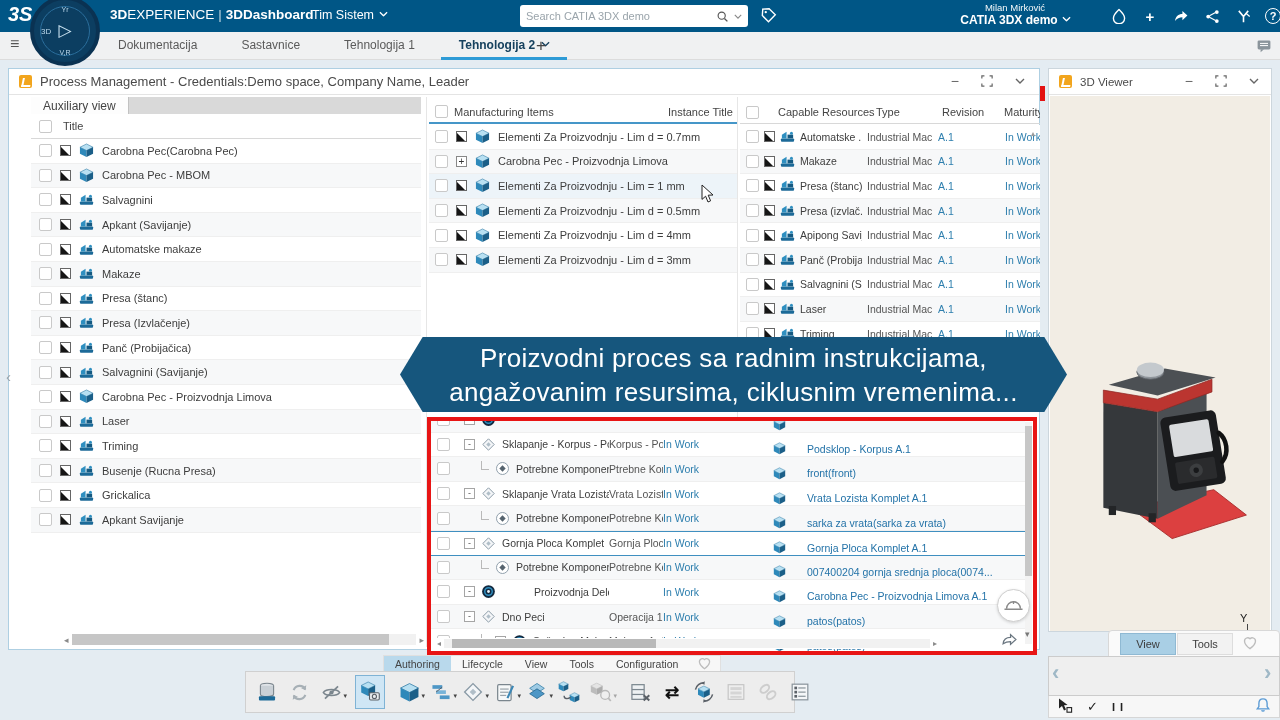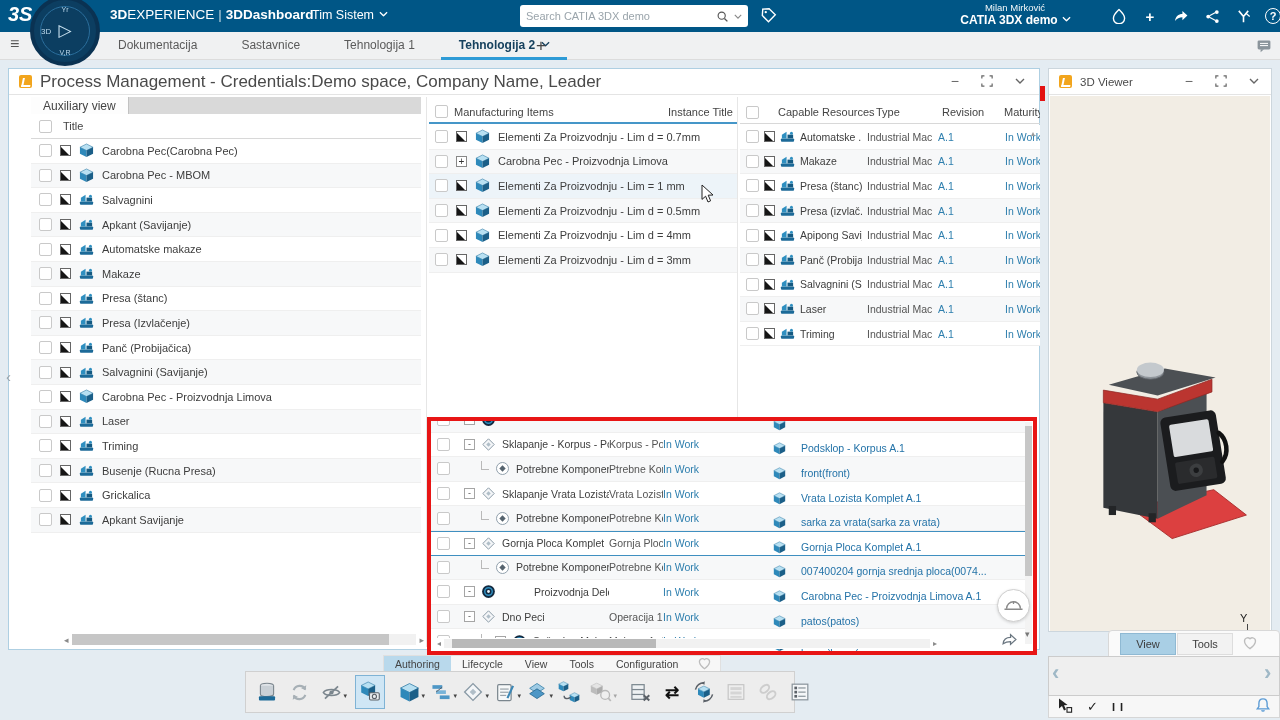--- a/index.html
+++ b/index.html
@@ -41,21 +41,21 @@
   .navtab .tchev{display:none;}
   .navtab.active .tchev{display:inline-block;color:#16415e;}
   .addtab{display:flex;align-items:center;font-size:17px;color:#444;padding:0 6px;}
   .comment-ico{position:absolute;right:8px;top:6px;}
 
   
   .pm-panel{position:absolute;left:8px;top:68px;width:1032px;height:582px;background:#fff;border:1px solid #aecfe2;z-index:1;}
   .pm-header{position:absolute;left:0;top:0;width:100%;height:26px;border-bottom:1px solid #e4e4e4;display:flex;align-items:center;padding-left:10px;gap:8px;}
   .appico{width:13px;height:13px;background:#f2a51d;border-radius:2px;position:relative;flex:none;}
   .appico::after{content:"";position:absolute;left:3px;top:3px;width:7px;height:7px;border-left:2px solid #fff;border-bottom:2px solid #fff;transform:skewX(-12deg);}
-  .pm-title{font-size:17px;color:#4a4a4a;}
+  .pm-title{font-size:13px;color:#4a4a4a;}
   .win-controls{position:absolute;right:14px;top:5px;display:flex;gap:22px;align-items:center;color:#666;}
   .wc{font-size:14px;line-height:14px;color:#666;}
   .pm-vline1{position:absolute;left:417px;top:28px;bottom:2px;width:1px;background:#e6e6e6;}
   .pm-vline2{position:absolute;left:728px;top:28px;bottom:2px;width:1px;background:#e6e6e6;}
 
   
   .aux-strip{position:absolute;left:22px;top:28px;width:390px;height:17px;background:#d9d9d9;}
   .aux-tab{position:absolute;left:0;top:0;height:17px;padding:0 12px;background:#fdfdfd;border-right:1px solid #c2c2c2;font-size:12px;color:#444;display:flex;align-items:center;}
   .left-head{position:absolute;left:22px;top:45px;width:390px;height:25px;border-bottom:1px solid #d8d8d8;display:flex;align-items:center;padding-left:8px;gap:11px;font-size:11px;color:#444;}
   .left-rows{position:absolute;left:22px;top:70px;width:390px;height:420px;overflow:hidden;}
@@ -119,21 +119,21 @@
   .trow[data-expand="plus"] .texp::before{content:"+";}
   .elbow{display:none;width:8px;height:11px;border-left:1px solid #b9b9b9;border-bottom:1px solid #b9b9b9;margin-top:-8px;flex:none;}
   .trow.ind-1 .elbow{display:block;}
   .trow .ic-operation,.trow .ic-component,.trow .ic-process{display:none;width:15px;height:15px;flex:none;}
   .trow[data-icon="operation"] .ic-operation{display:block;}
   .trow[data-icon="component"] .ic-component{display:block;}
   .trow[data-icon="process"] .ic-process{display:block;}
   .trow .op{width:54px;flex:none;color:#555;overflow:hidden;}
   .trow .status{width:58px;flex:none;color:#2e7fae;}
   .trow .spacer{width:52px;flex:none;}
-  .trow .link{flex:1;display:flex;gap:15px;color:#2473a8;overflow:hidden;margin-top:9px;}
+  .trow .link{flex:1;display:flex;align-items:center;gap:21px;color:#2473a8;overflow:hidden;margin-top:9px;}
   .tree-vscroll{position:absolute;right:1px;top:1px;width:7px;height:222px;background:#f3f3f3;}
   .tree-vscroll .vthumb{position:absolute;left:0;top:4px;width:7px;height:150px;background:#c7c7c7;}
   .tree-hscroll{position:absolute;left:6px;bottom:2px;width:500px;height:11px;display:flex;align-items:center;gap:3px;color:#8a8a8a;font-size:8px;background:#fff;}
   .tree-hscroll .track{flex:1;height:9px;background:#f1f1f1;position:relative;}
   .tree-hscroll .thumb{position:absolute;left:8px;top:0;height:9px;width:42%;background:#b9b9b9;}
   .helmet-badge{position:absolute;left:566px;top:168px;width:33px;height:33px;border-radius:50%;background:#fff;border:1px solid #cfcfcf;box-shadow:0 1px 3px rgba(0,0,0,.15);display:flex;align-items:center;justify-content:center;z-index:3;}
   .export-ico{position:absolute;left:570px;top:210px;z-index:3;}
   .export-caret{position:absolute;left:594px;top:208px;color:#777;font-size:9px;z-index:3;}
 
   
@@ -856,20 +856,24 @@
           <circle cx="127" cy="155" r="7.4" fill="#3c3e40"></circle>
           <circle cx="127" cy="155" r="3" fill="#17181a"></circle>
           <path d="M158 118 C166 126 166 142 157 150" fill="none" stroke="#111" stroke-width="5" stroke-linecap="round"></path>
         </g>
         <rect x="34" y="194" width="8" height="10" fill="#232527"></rect>
         <rect x="78" y="202" width="8" height="10" fill="#232527"></rect>
       </svg>
     </div>
   </div>
 
+  <div class="banner">
+    <div>Proizvodni proces sa radnim instrukcijama,</div>
+    <div>angažovanim resursima, ciklusnim vremenima...</div>
+  </div>
 
   <div class="redbox">
     <div class="tree-rows">
         <div class="trow ind-0 clipped" data-expand="minus" data-icon="process">
         <span class="cb"></span>
         <span class="lvl">
 
           <span class="texp"></span>
 
           <svg class="ic-process" viewBox="0 0 16 16">

